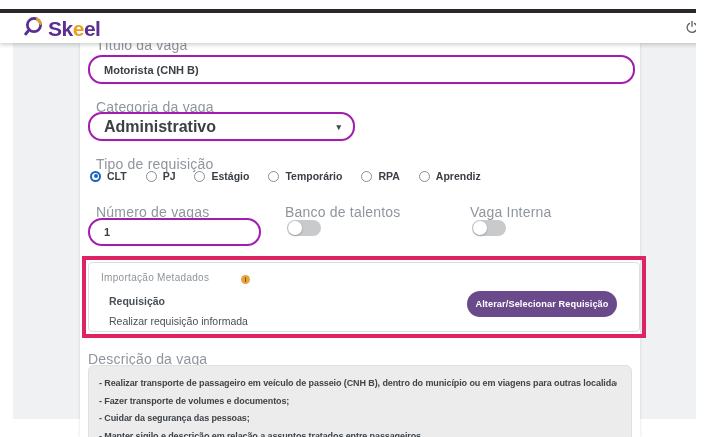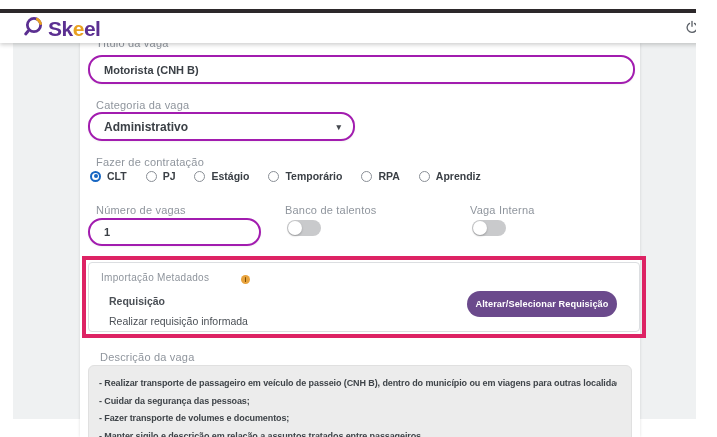--- a/index.html
+++ b/index.html
@@ -16,26 +16,26 @@
   .logo-text{font-size:21px;font-weight:800;letter-spacing:-0.5px;line-height:1;}
   .lp{color:var(--logo-purple);}
   .lo{color:var(--logo-orange);}
   .power-btn{margin-left:auto;margin-right:9px;background:none;border:none;cursor:pointer;
     width:20px;height:20px;display:flex;align-items:center;justify-content:center;padding:0;}
   
   .gray-bg{position:absolute;left:13px;top:43px;width:693px;height:376px;background:#eff1f2;}
   .panel{position:absolute;left:80px;top:43px;width:560px;height:394px;background:#fff;
     box-shadow:0 0 3px rgba(0,0,0,0.13);z-index:1;}
   
-  .f-label{position:absolute;z-index:2;font-size:11px;color:#8f959d;letter-spacing:0.2px;}
+  .f-label{position:absolute;z-index:2;font-size:14px;color:#8f959d;letter-spacing:0.2px;}
   .f-input{position:absolute;z-index:2;background:#fff;border:2px solid #a21caf;border-radius:14px;
     box-shadow:0 1px 2px rgba(0,0,0,0.05);font-family:"Liberation Sans",sans-serif;
     font-size:11px;font-weight:700;color:#3b4046;padding:0 0 0 14px;outline:none;}
   .select{display:flex;align-items:center;cursor:pointer;}
-  .select .val{flex:1;font-size:12px;font-weight:700;}
+  .select .val{flex:1;font-size:16px;font-weight:700;}
   .select .caret{font-size:9px;color:#44484e;margin-right:12px;}
   
   .radio-row{position:absolute;left:90px;top:170px;z-index:2;display:flex;align-items:center;gap:19px;}
   .radio-item{display:flex;align-items:center;gap:6px;cursor:pointer;}
   .radio-circle{width:11px;height:11px;border-radius:50%;border:1.5px solid #8a8f96;background:#fff;box-sizing:border-box;}
   .radio-item.checked .radio-circle{border:2px solid var(--radio-selected-blue);position:relative;}
   .radio-item.checked .radio-circle::after{content:"";position:absolute;left:1.5px;top:1.5px;width:4px;height:4px;
     border-radius:50%;background:var(--radio-selected-blue);}
   .radio-label{font-size:10.5px;font-weight:700;color:#3b4046;}
   
@@ -102,21 +102,21 @@
 
   <div class="f-label" style="left:96px;top:37px;z-index:2;">Título da vaga</div>
   <input class="f-input" style="left: 88px; top: 55px; width: 529px; height: 25px;" value="Motorista (CNH B)">
 
   <div class="f-label" style="left:96px;top:99px;">Categoria da vaga</div>
   <div class="f-input select" style="left:88px;top:112px;width:249px;height:25px;">
     <span class="val">Administrativo</span>
     <span class="caret">▾</span>
   </div>
 
-  <div class="f-label" style="left:96px;top:156px;">Fazer de contratação</div>
+  <div class="f-label" style="left:96px;top:156px;">Tipo de requisição</div>
   <div class="radio-row">
     <div class="radio-item checked">
       <span class="radio-circle"></span>
       <span class="radio-label">CLT</span>
     </div>
     <div class="radio-item">
       <span class="radio-circle"></span>
       <span class="radio-label">PJ</span>
     </div>
     <div class="radio-item">
@@ -153,25 +153,25 @@
   <div class="pink-box">
     <div class="meta-card">
       <div class="meta-title">Importação Metadados</div>
       <div class="info-icon">i</div>
       <div class="meta-req-label">Requisição</div>
       <div class="meta-req-value">Realizar requisição informada</div>
       <button class="meta-btn">Alterar/Selecionar Requisição</button>
     </div>
   </div>
 
-  <div class="f-label" style="left:100px;top:351px;">Descrição da vaga</div>
+  <div class="f-label" style="left:88px;top:351px;">Descrição da vaga</div>
   <div class="descr-box">
     <div class="descr-line">- Realizar transporte de passageiro em veículo de passeio (CNH B), dentro do município ou em viagens para outras localidades;</div>
+    <div class="descr-line">- Fazer transporte de volumes e documentos;</div>
     <div class="descr-line">- Cuidar da segurança das pessoas;</div>
-    <div class="descr-line">- Fazer transporte de volumes e documentos;</div>
     <div class="descr-line">- Manter sigilo e descrição em relação a assuntos tratados entre passageiros.</div>
   </div>
 
   <div class="edge-strip">
     <div class="edge-seg seg-blue1"></div>
     <div class="edge-seg seg-gray"></div>
     <div class="edge-seg seg-purple"></div>
     <div class="edge-seg seg-tan"></div>
     <div class="edge-seg seg-blue2"></div>
     <div class="edge-seg seg-blue3"></div>

